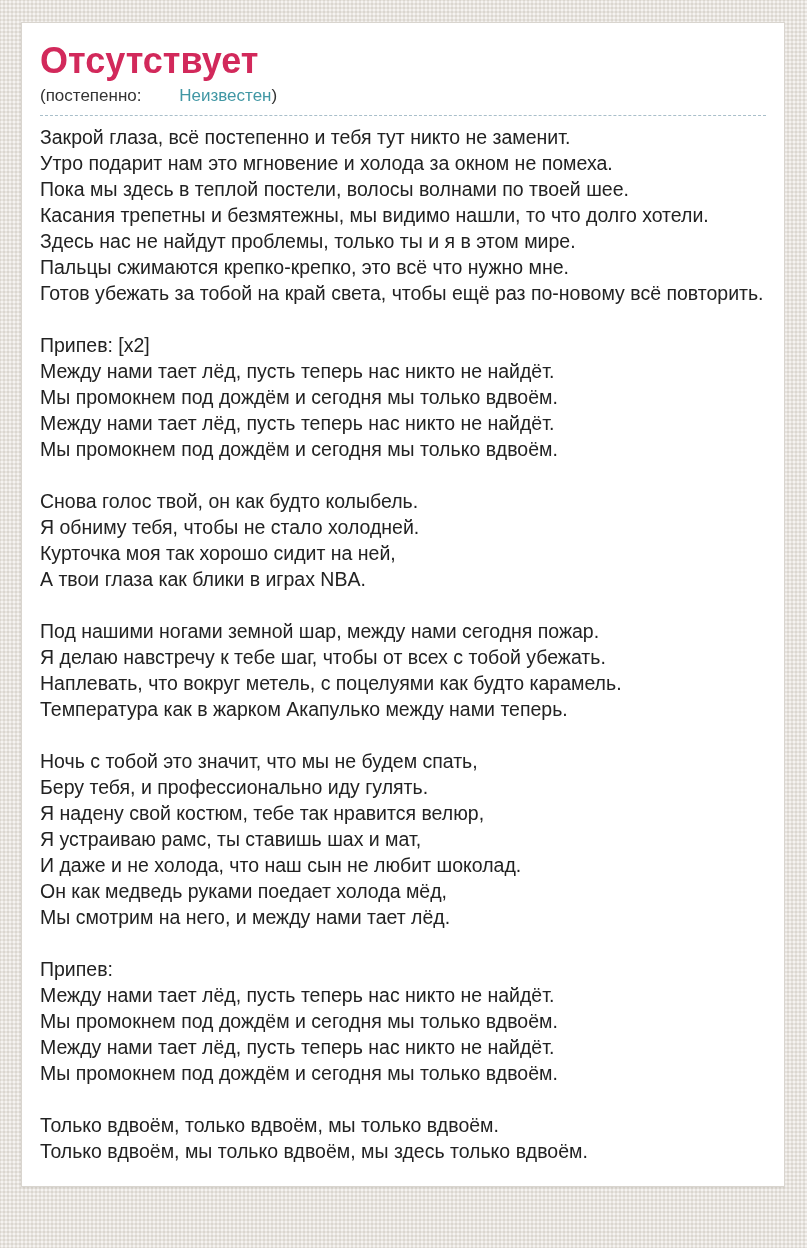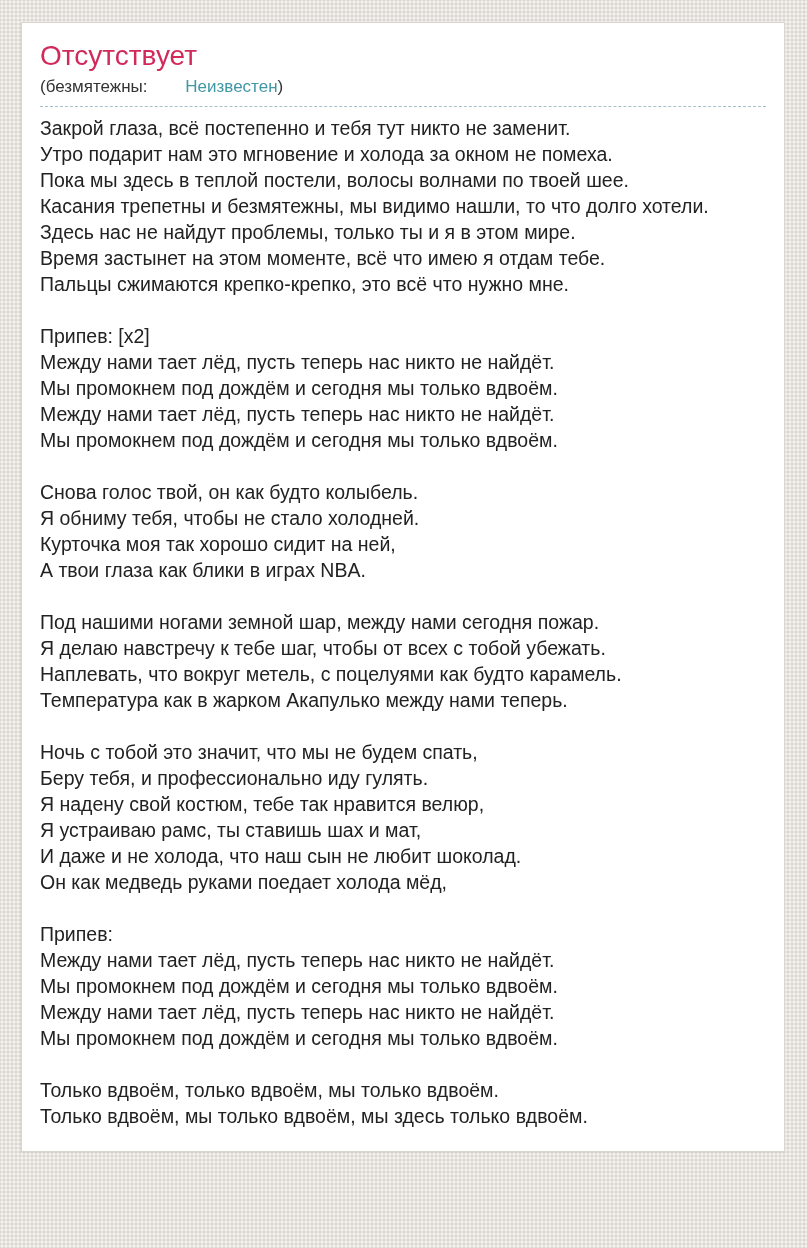--- a/index.html
+++ b/index.html
@@ -26,22 +26,22 @@
   .card{
     margin:22px 0 0 21px;
     width:764px;
     background:var(--card-bg);
     border:1px solid var(--card-border);
     box-shadow:0 1px 2px rgba(0,0,0,.06);
     padding:17px 18px 22px 18px;
   }
   h1.song-title{
     margin:0 0 5px 0;
-    font-size:28px;
-    font-weight:400;
+    font-size:36px;
+    font-weight:700;
     line-height:1.15;
     color:var(--title-pink);
   }
   .artist-line{
     font-size:17px;
     color:#333333;
     line-height:20px;
     padding-bottom:9px;
     border-bottom:1px dashed var(--dash);
   }
@@ -61,32 +61,32 @@
   .stanza:last-child{margin-bottom:0;}
   .line{white-space:nowrap;}
 </style>
 </head>
 <body>
 
 <div class="card">
   <h1 class="song-title">Отсутствует</h1>
 
   <div class="artist-line">
-    <span>(безмятежны: </span><a>Неизвестен</a><span>)</span>
+    <span>(постепенно: </span><a>Неизвестен</a><span>)</span>
   </div>
 
   <div class="lyrics" id="lyrics">
       <div class="stanza">
         <div class="line">Закрой глаза, всё постепенно и тебя тут никто не заменит.</div>
         <div class="line">Утро подарит нам это мгновение и холода за окном не помеха.</div>
         <div class="line">Пока мы здесь в теплой постели, волосы волнами по твоей шее.</div>
         <div class="line">Касания трепетны и безмятежны, мы видимо нашли, то что долго хотели.</div>
         <div class="line">Здесь нас не найдут проблемы, только ты и я в этом мире.</div>
-        <div class="line">Время застынет на этом моменте, всё что имею я отдам тебе.</div>
         <div class="line">Пальцы сжимаются крепко-крепко, это всё что нужно мне.</div>
+        <div class="line">Готов убежать за тобой на край света, чтобы ещё раз по-новому всё повторить.</div>
       </div>
       <div class="stanza">
         <div class="line">Припев: [x2]</div>
         <div class="line">Между нами тает лёд, пусть теперь нас никто не найдёт.</div>
         <div class="line">Мы промокнем под дождём и сегодня мы только вдвоём.</div>
         <div class="line">Между нами тает лёд, пусть теперь нас никто не найдёт.</div>
         <div class="line">Мы промокнем под дождём и сегодня мы только вдвоём.</div>
       </div>
       <div class="stanza">
         <div class="line">Снова голос твой, он как будто колыбель.</div>
@@ -100,20 +100,21 @@
         <div class="line">Наплевать, что вокруг метель, с поцелуями как будто карамель.</div>
         <div class="line">Температура как в жарком Акапулько между нами теперь.</div>
       </div>
       <div class="stanza">
         <div class="line">Ночь с тобой это значит, что мы не будем спать,</div>
         <div class="line">Беру тебя, и профессионально иду гулять.</div>
         <div class="line">Я надену свой костюм, тебе так нравится велюр,</div>
         <div class="line">Я устраиваю рамс, ты ставишь шах и мат,</div>
         <div class="line">И даже и не холода, что наш сын не любит шоколад.</div>
         <div class="line">Он как медведь руками поедает холода мёд,</div>
+        <div class="line">Мы смотрим на него, и между нами тает лёд.</div>
       </div>
       <div class="stanza">
         <div class="line">Припев:</div>
         <div class="line">Между нами тает лёд, пусть теперь нас никто не найдёт.</div>
         <div class="line">Мы промокнем под дождём и сегодня мы только вдвоём.</div>
         <div class="line">Между нами тает лёд, пусть теперь нас никто не найдёт.</div>
         <div class="line">Мы промокнем под дождём и сегодня мы только вдвоём.</div>
       </div>
       <div class="stanza">
         <div class="line">Только вдвоём, только вдвоём, мы только вдвоём.</div>

